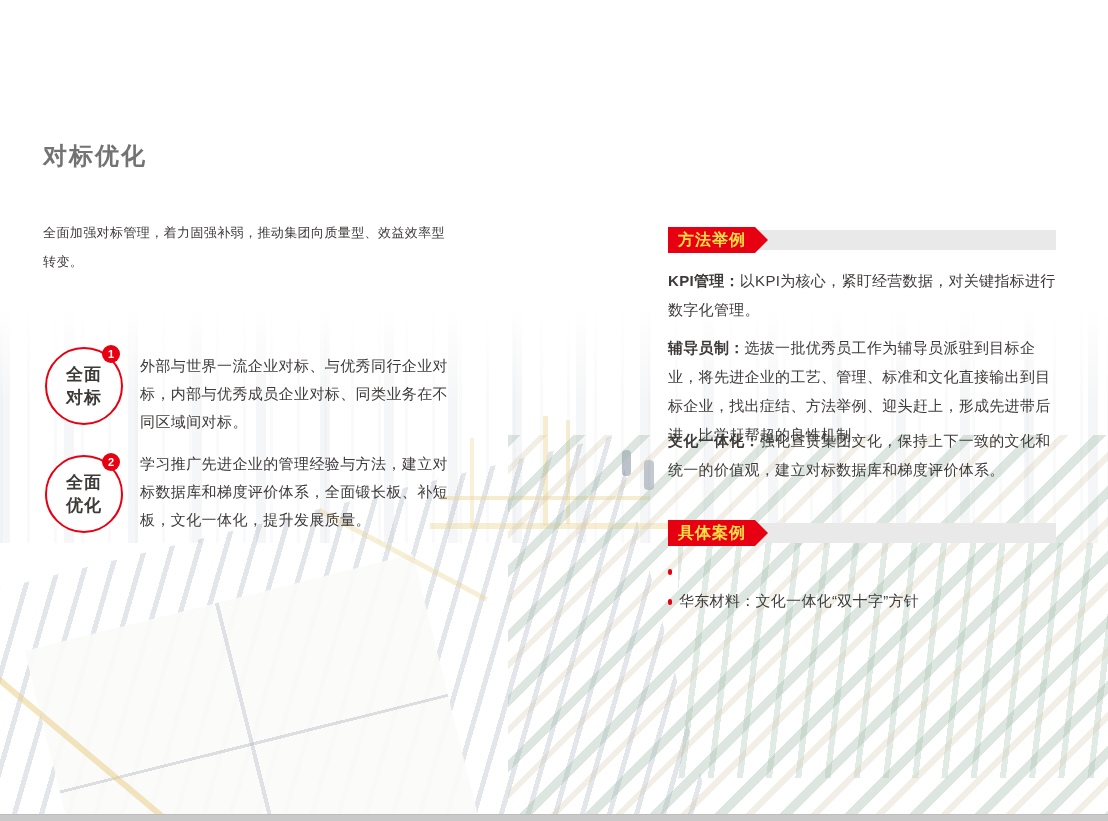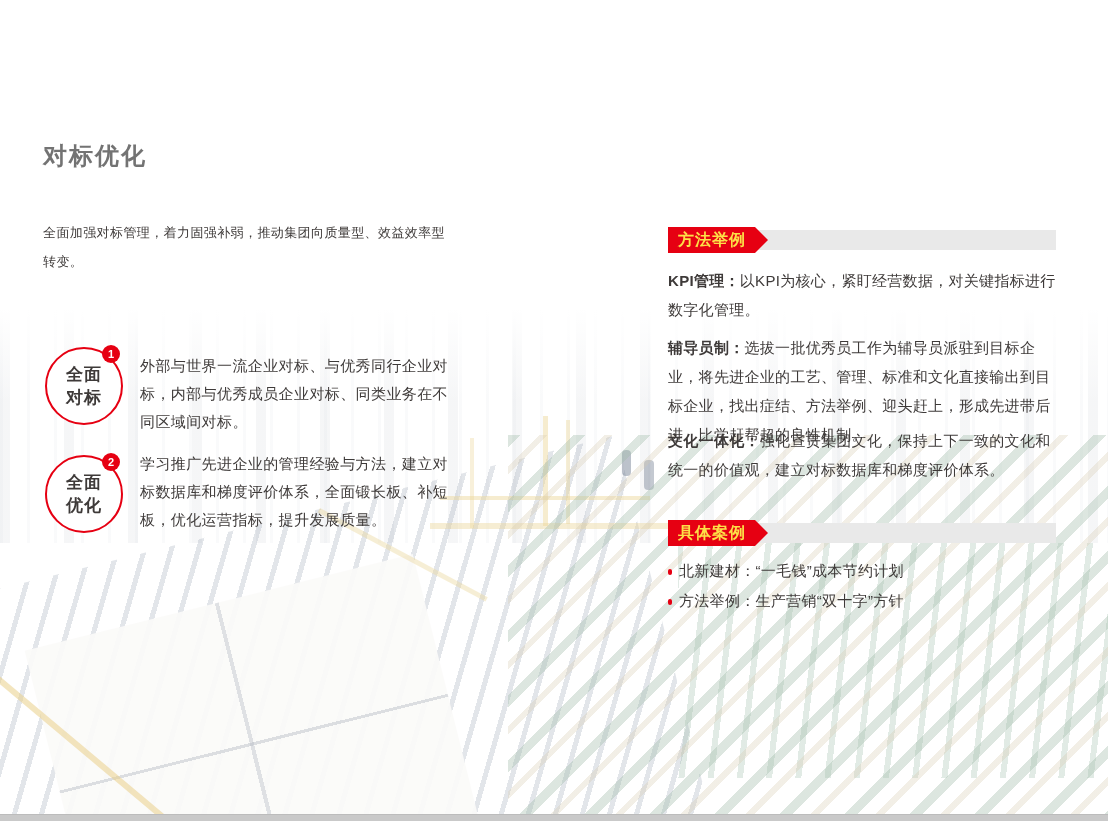--- a/index.html
+++ b/index.html
@@ -112,31 +112,31 @@
   </div>
   <p class="point-text pt1">外部与世界一流企业对标、与优秀同行企业对标，内部与优秀成员企业对标、同类业务在不同区域间对标。</p>
 
   <div class="point-circle pc2">
     <span>
       <span>全面</span><br>
       <span>优化</span>
     </span>
     <span class="num-badge">2</span>
   </div>
-  <p class="point-text pt2">学习推广先进企业的管理经验与方法，建立对标数据库和梯度评价体系，全面锻长板、补短板，优化运营指标，提升发展质量。</p>
+  <p class="point-text pt2">学习推广先进企业的管理经验与方法，建立对标数据库和梯度评价体系，全面锻长板、补短板，文化一体化，提升发展质量。</p>
 
   <div class="banner-row br1">
     <div class="banner">方法举例</div>
   </div>
   <p class="method-p mp1"><b>KPI管理：</b><span>以KPI为核心，紧盯经营数据，对关键指标进行数字化管理。</span></p>
   <p class="method-p mp2"><b>辅导员制：</b><span>选拔一批优秀员工作为辅导员派驻到目标企业，将先进企业的工艺、管理、标准和文化直接输出到目标企业，找出症结、方法举例、迎头赶上，形成先进带后进、比学赶帮超的良性机制。</span></p>
   <p class="method-p mp3"><b>文化一体化：</b><span>强化宣贯集团文化，保持上下一致的文化和统一的价值观，建立对标数据库和梯度评价体系。</span></p>
 
   <div class="banner-row br2">
     <div class="banner">具体案例</div>
   </div>
   <ul class="case-list">
-    <li><span class="dot"></span><span>北新建材：“一毛钱”成本节约计划</span></li>
-    <li><span class="dot"></span><span>方法举例：生产营销“双十字”方针</span></li>
+    <li><span class="dot"></span></li>
+    <li><span class="dot"></span><span>华东材料：文化一体化“双十字”方针</span></li>
   </ul>
 
   <div class="bottom-strip"></div>
 </div>
 
 </body></html>

